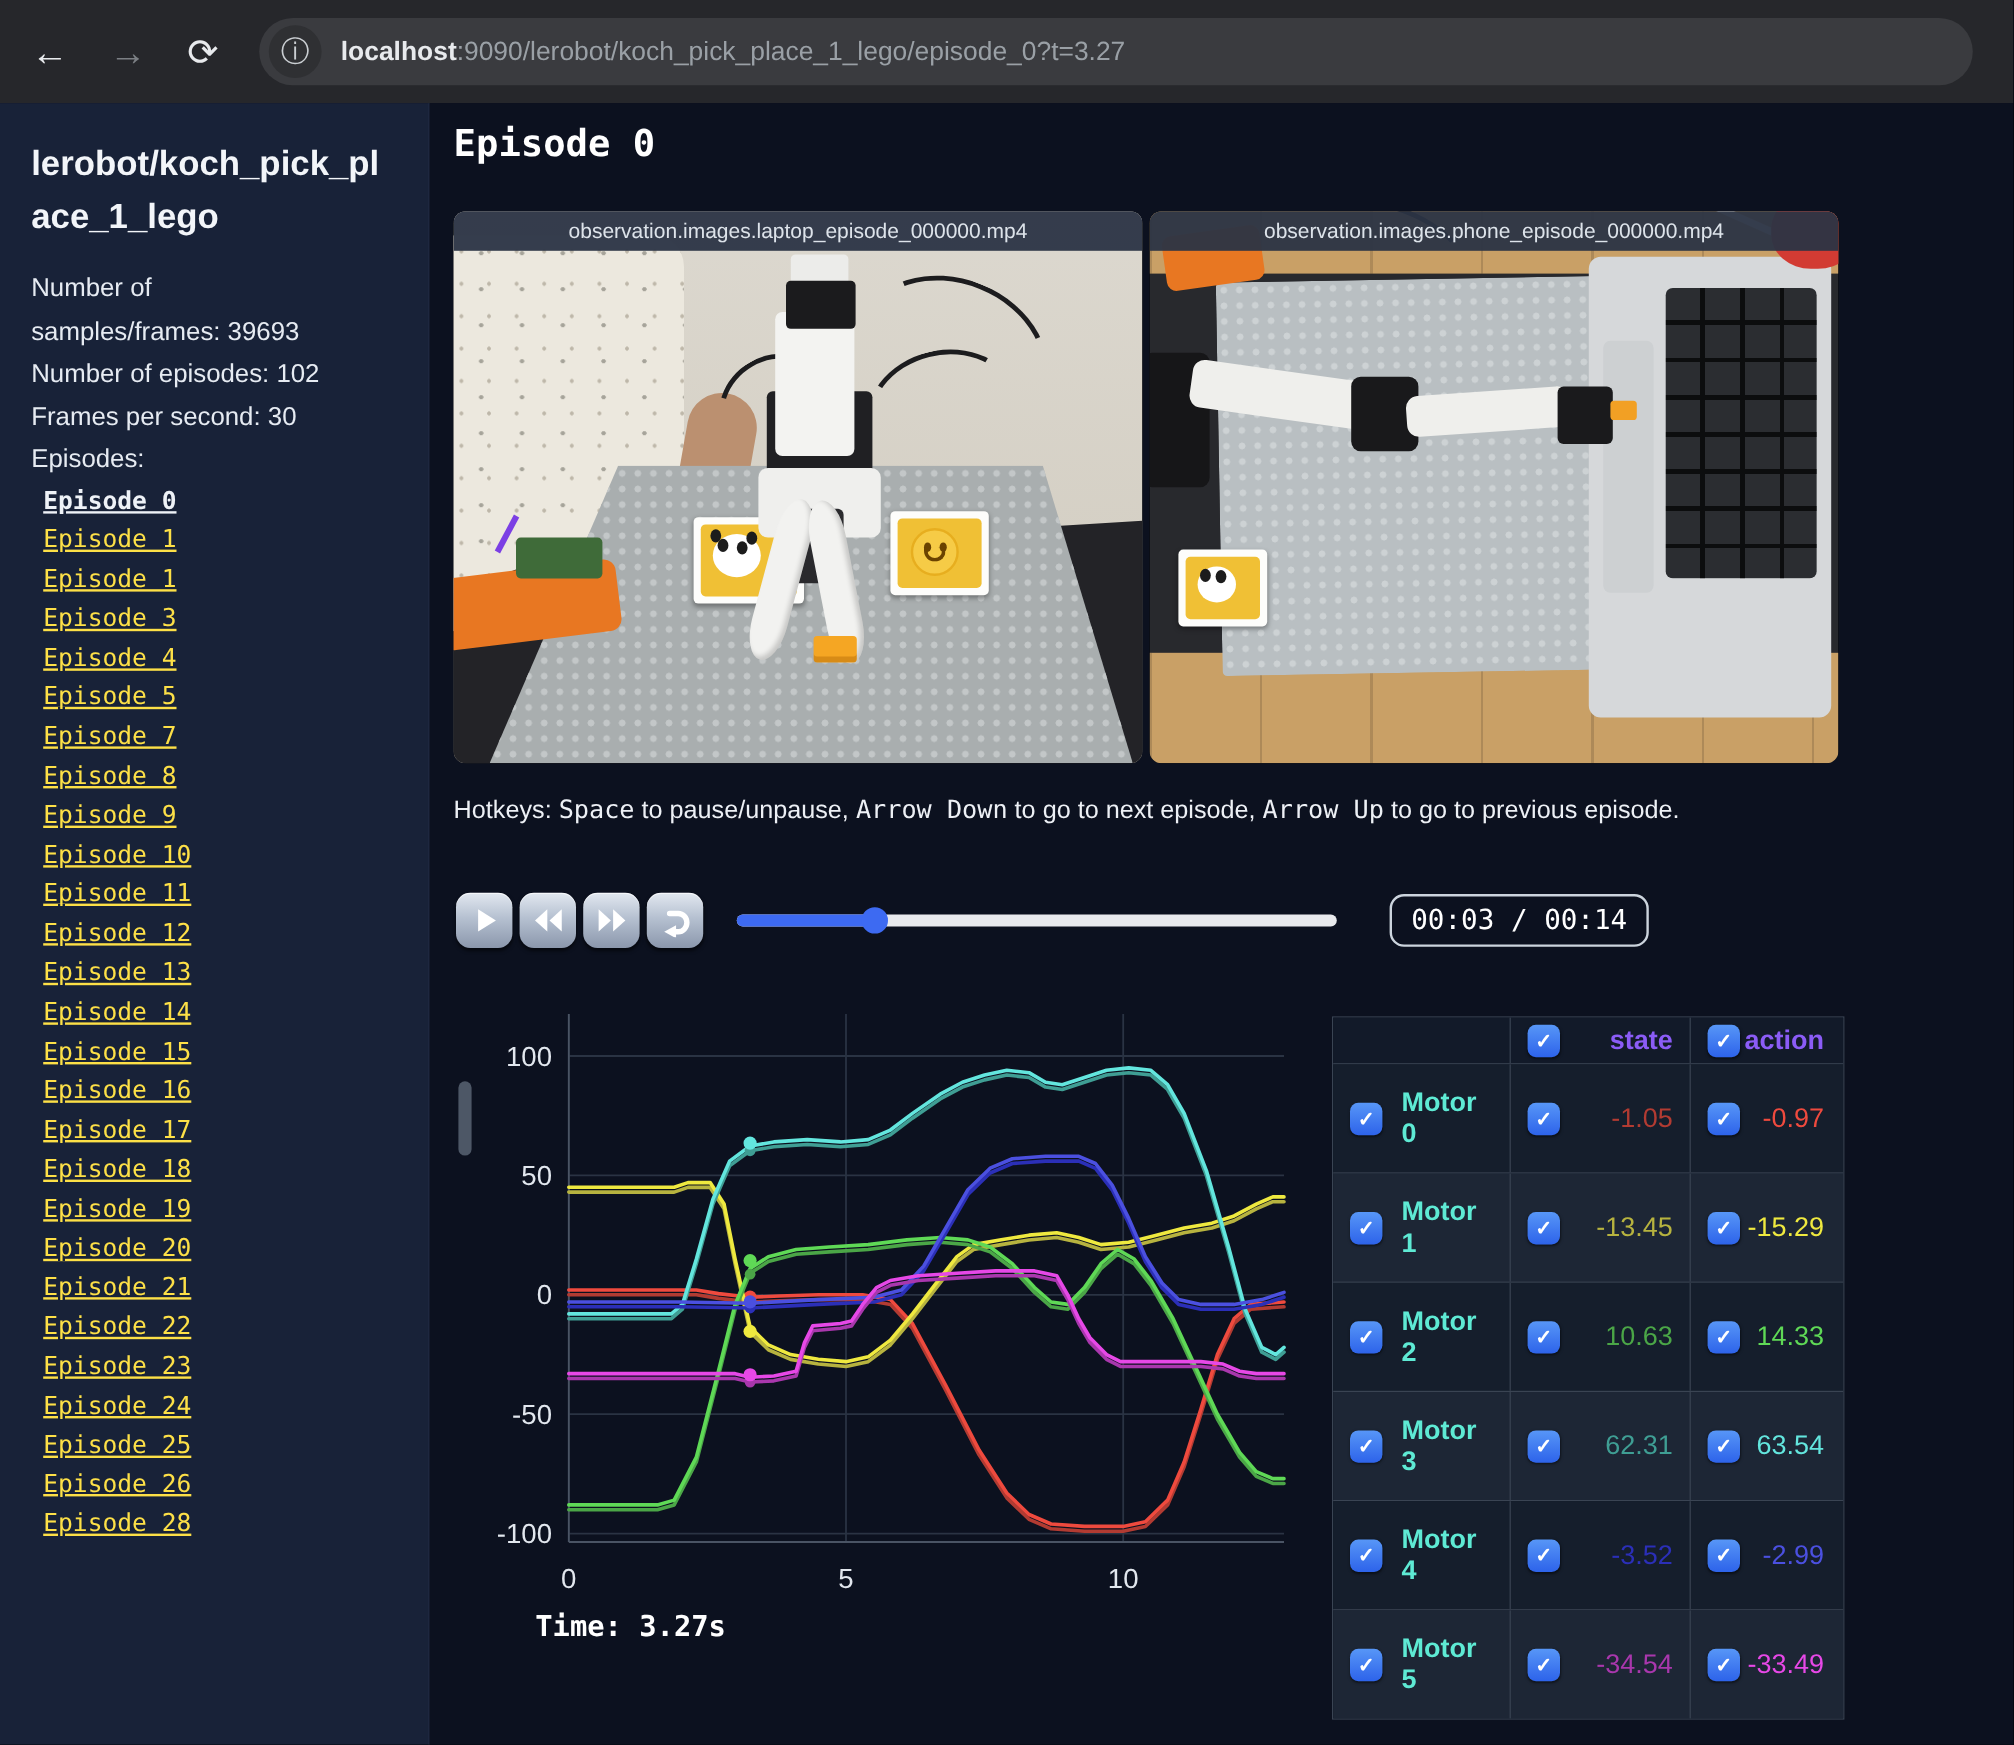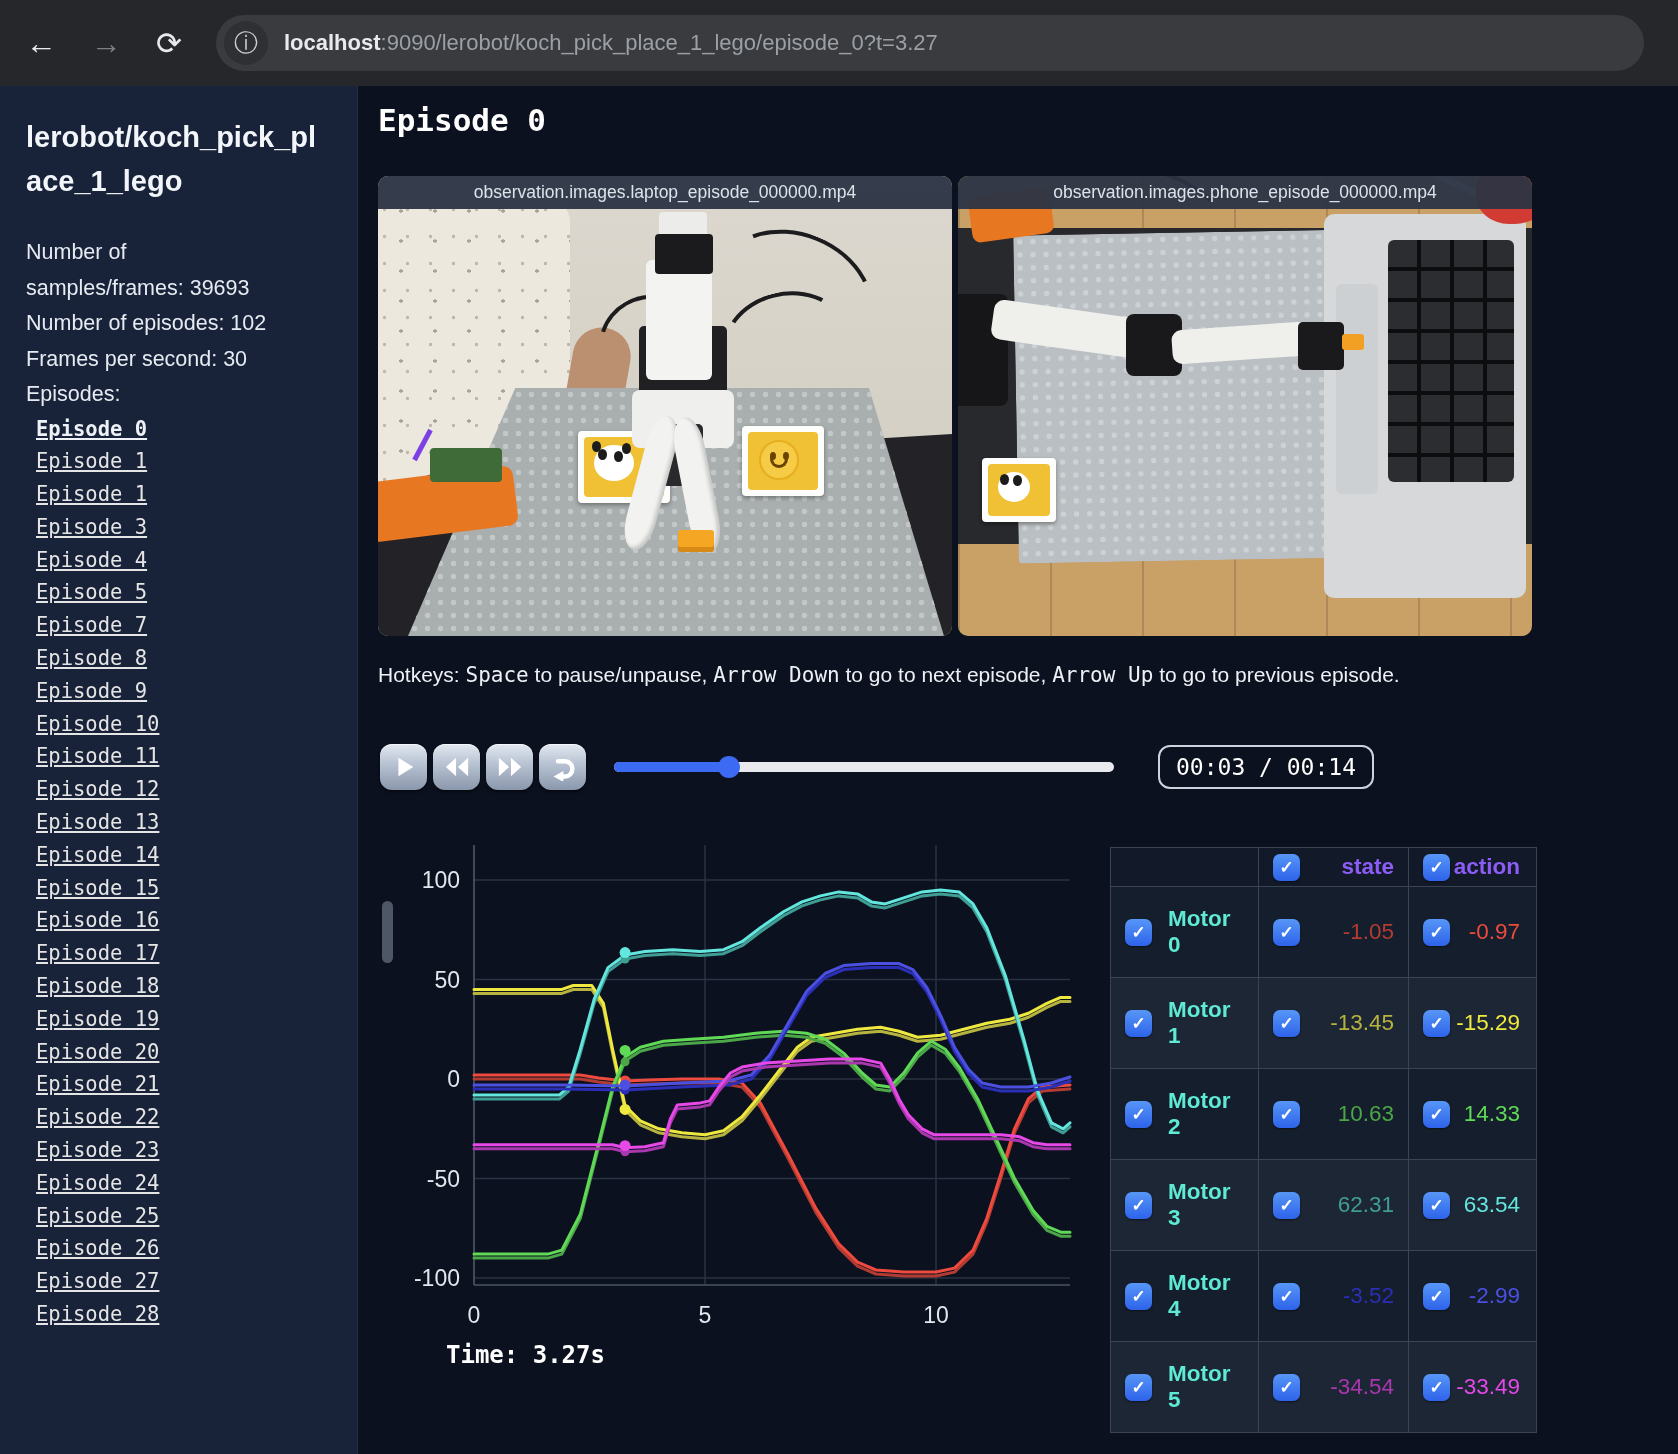--- a/index.html
+++ b/index.html
@@ -16,23 +16,23 @@
   .info-wrap{width:44px;height:44px;border-radius:50%;background:#2f3033;display:flex;
              align-items:center;justify-content:center;font-size:24px;color:#caced2;flex:none;}
   .url{font-size:22px;color:#9aa0a6;white-space:nowrap;overflow:hidden;}
   .url b{color:#e8eaed;font-weight:600;}
 
   
   .app{position:absolute;top:86px;left:0;right:0;bottom:0;display:flex;}
   .sidebar{width:358px;flex:none;background:#182238;box-sizing:border-box;
            padding:30px 14px 0 26px;overflow:hidden;border-right:1px solid #222c44;}
   .ds-title{font-size:29px;font-weight:700;color:#f2f5f9;line-height:1.5;word-break:break-all;width:300px;}
-  .stats{margin-top:32px;font-size:21.5px;color:#e6ebf2;line-height:35.5px;}
+  .stats{margin-top:20px;font-size:21.5px;color:#e6ebf2;line-height:35.5px;}
   .ep-list a.ep{display:block;font-family:"DejaVu Sans Mono",monospace;font-size:20.5px;
-                line-height:32.8px;color:#e5e5e5;text-decoration:underline;margin-left:10px;}
+                line-height:32.8px;color:#fde047;text-decoration:underline;margin-left:10px;}
   .ep-list a.ep.active{font-weight:700;color:#eef2f7;}
 
   .main{position:relative;flex:1;background:#0c111f;overflow:hidden;}
   .page-title{position:absolute;left:20px;top:16px;margin:0;font-family:"DejaVu Sans Mono",monospace;
               font-size:31px;font-weight:700;color:#fff;}
 
   
   .videos{position:absolute;left:20px;top:90px;display:flex;gap:6px;}
   .vcard{width:574px;height:460px;border-radius:10px;overflow:hidden;position:relative;background:#000;cursor:pointer;}
   .vhead{position:absolute;z-index:9;top:0;left:0;right:0;height:33px;background:rgba(43,52,69,.95);
@@ -197,21 +197,20 @@
           <a href="#" class="ep">Episode 17</a>
           <a href="#" class="ep">Episode 18</a>
           <a href="#" class="ep">Episode 19</a>
           <a href="#" class="ep">Episode 20</a>
           <a href="#" class="ep">Episode 21</a>
           <a href="#" class="ep">Episode 22</a>
           <a href="#" class="ep">Episode 23</a>
           <a href="#" class="ep">Episode 24</a>
           <a href="#" class="ep">Episode 25</a>
           <a href="#" class="ep">Episode 26</a>
-          <a href="#" class="ep">Episode 27</a>
           <a href="#" class="ep">Episode 28</a>
         </nav>
     </aside>
 
     <main class="main">
       <h1 class="page-title">Episode 0</h1>
 
       <div class="videos">
 
         <div class="vcard">

